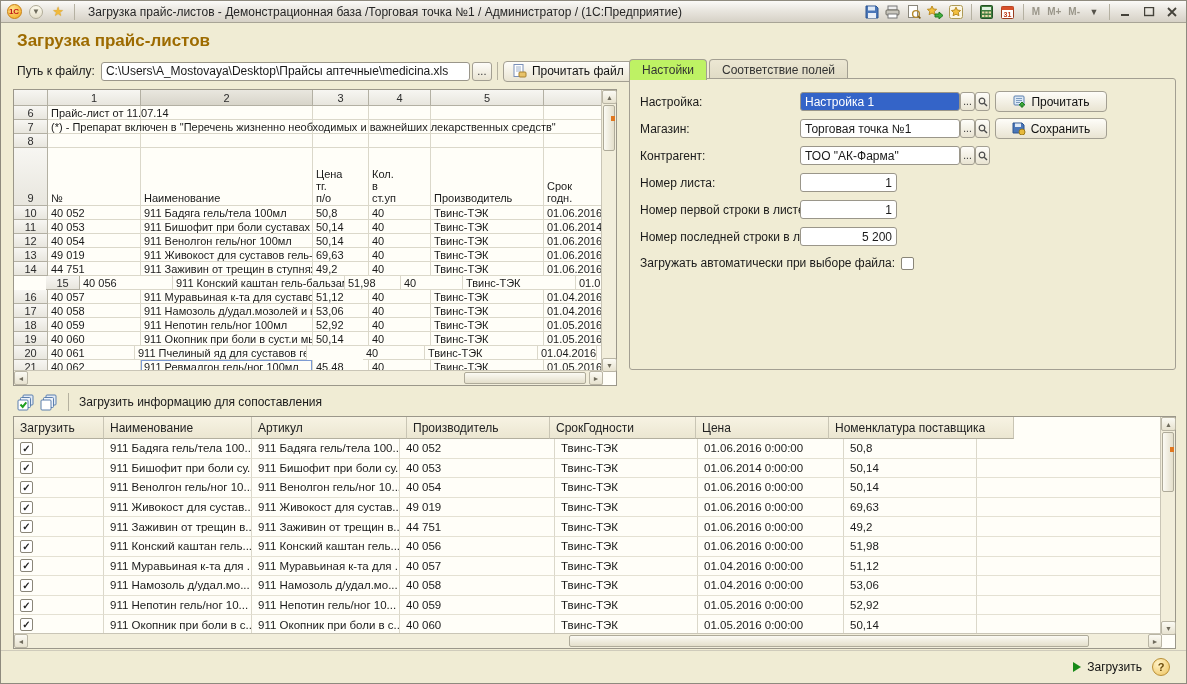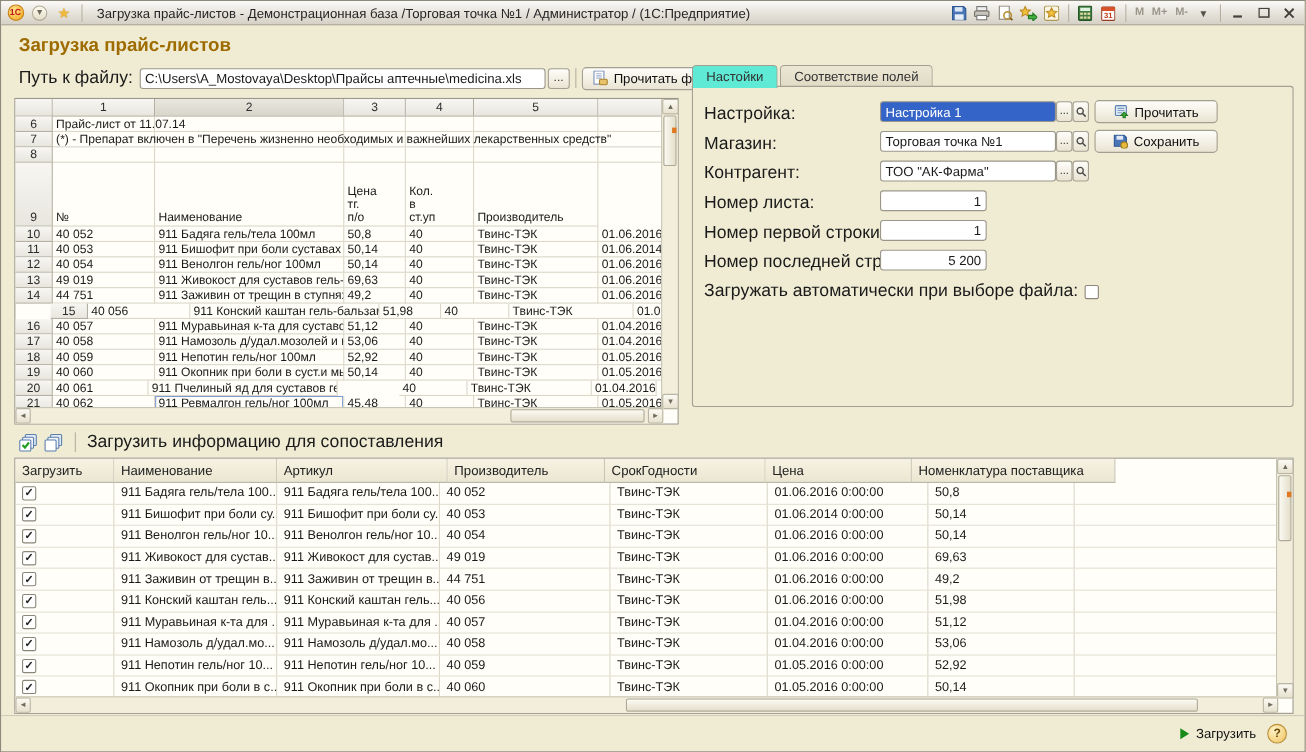--- a/index.html
+++ b/index.html
@@ -19,21 +19,21 @@
   .star { color:#f0b93c; font-size:13px; line-height:13px; text-shadow:0 0 1px #b9892a; }
   .tb-sep { width:1px; height:16px; background:#b5b1a2; margin:0 3px; flex:0 0 auto; }
   .tb-title { font-size:12px; color:#262626; white-space:nowrap; overflow:hidden; flex:1 1 auto; padding-left:6px; }
   .tb-right { display:flex; align-items:center; gap:3px; flex:0 0 auto; }
   .memtxt { color:#9a968a; font-weight:bold; font-size:10px; padding:0 2px; }
   .winbtn { width:20px; height:16px; display:flex; align-items:center; justify-content:center; color:#4c4a42; }
 
   
   .page-title { position:absolute; left:16px; top:30px; font-size:17px; font-weight:bold; color:#9d6b00; }
   .path-row { position:absolute; left:16px; top:60px; height:20px; display:flex; align-items:center; }
-  .lbl { font-size:16px; color:#1a1a1a; }
+  .lbl { font-size:12px; color:#1a1a1a; }
   .input { background:#fff; border:1px solid #9a968a; border-radius:3px; height:19px;
     font-size:12px; padding:0 4px; display:flex; align-items:center; overflow:hidden; white-space:nowrap; }
   .btn-sm { background:linear-gradient(#fefdf9,#e9e4d2); border:1px solid #a39f92; border-radius:3px;
     height:19px; font-size:11px; display:flex; align-items:center; justify-content:center; color:#333; }
   .btn { background:linear-gradient(#fefdf9,#e9e4d2); border:1px solid #a39f92; border-radius:4px;
     height:21px; font-size:12px; display:flex; align-items:center; justify-content:center; gap:5px; padding:0 9px; color:#111; }
   .vsep { width:1px; height:18px; background:#b5b19f; margin:0 5px; }
 
   
   .sheet { position:absolute; left:12px; top:88px; width:604px; height:297px;
@@ -57,21 +57,21 @@
   .sb-arrow { position:absolute; width:15px; height:14px; display:flex; align-items:center; justify-content:center;
     color:#6f6b5c; font-size:7px; background:linear-gradient(#fbfaf3,#e7e2cf); border:1px solid #b9b5a4; border-radius:2px; }
   .sb-thumb { position:absolute; background:linear-gradient(90deg,#fbfaf3,#e4dfcb); border:1px solid #aeaa99; border-radius:2px; }
   .sb-thumb.h { background:linear-gradient(#fbfaf3,#e4dfcb); }
   .scrollmark { position:absolute; width:4px; height:5px; background:#e07820; right:1px; }
 
   
   .tabs { position:absolute; left:628px; top:58px; display:flex; gap:2px; }
   .tab { height:20px; padding:0 12px; display:flex; align-items:center; font-size:12px;
     border:1px solid #a39f92; border-bottom:none; border-radius:4px 4px 0 0; background:linear-gradient(#ece7d3,#e0dbc5); color:#333; }
-  .tab.active { background:#5eead4; height:21px; z-index:2; }
+  .tab.active { background:#bef264; height:21px; z-index:2; }
   .settings-panel { position:absolute; left:628px; top:77px; width:547px; height:292px;
     border:1px solid #a39f92; border-radius:0 3px 3px 3px; background:#f0ecd4; }
   .f-row { position:absolute; display:flex; align-items:center; }
   .f-input { position:absolute; left:170px; width:160px; }
   .f-num { position:absolute; left:170px; width:97px; justify-content:flex-end; }
   .mini { width:15px; height:19px; font-size:10px; }
   .selblue { background:#3464c8; color:#fff; }
   .cbx { width:13px; height:13px; background:#fff; border:1px solid #8a8678; border-radius:2px;
     display:flex; align-items:center; justify-content:center; font-size:10px; font-weight:bold; color:#222; }
   .cbx.checked::after { content:"✓"; }
@@ -251,20 +251,22 @@
         <div class="scell shcell" style="width: 34px;">9</div>
         <div class="scell" style="width: 93px;">№</div>
         <div class="scell" style="width: 172px;">Наименование</div>
         <div class="scell" style="width: 56px;">Цена
 тг.
 п/о</div>
         <div class="scell" style="width: 62px;">Кол.
 в
 ст.уп</div>
         <div class="scell" style="width: 113px;">Производитель</div>
+        <div class="scell" style="width: 59px;">Срок
+годн.</div>
       </div>
       <div class="srow" style="height: 14px;">
         <div class="scell shcell" style="width: 34px;">10</div>
         <div class="scell" style="width: 93px;">40 052</div>
         <div class="scell" style="width: 172px;">911 Бадяга гель/тела 100мл</div>
         <div class="scell" style="width: 56px;">50,8</div>
         <div class="scell" style="width: 62px;">40</div>
         <div class="scell" style="width: 113px;">Твинс-ТЭК</div>
         <div class="scell" style="width: 59px;">01.06.2016</div>
       </div>

